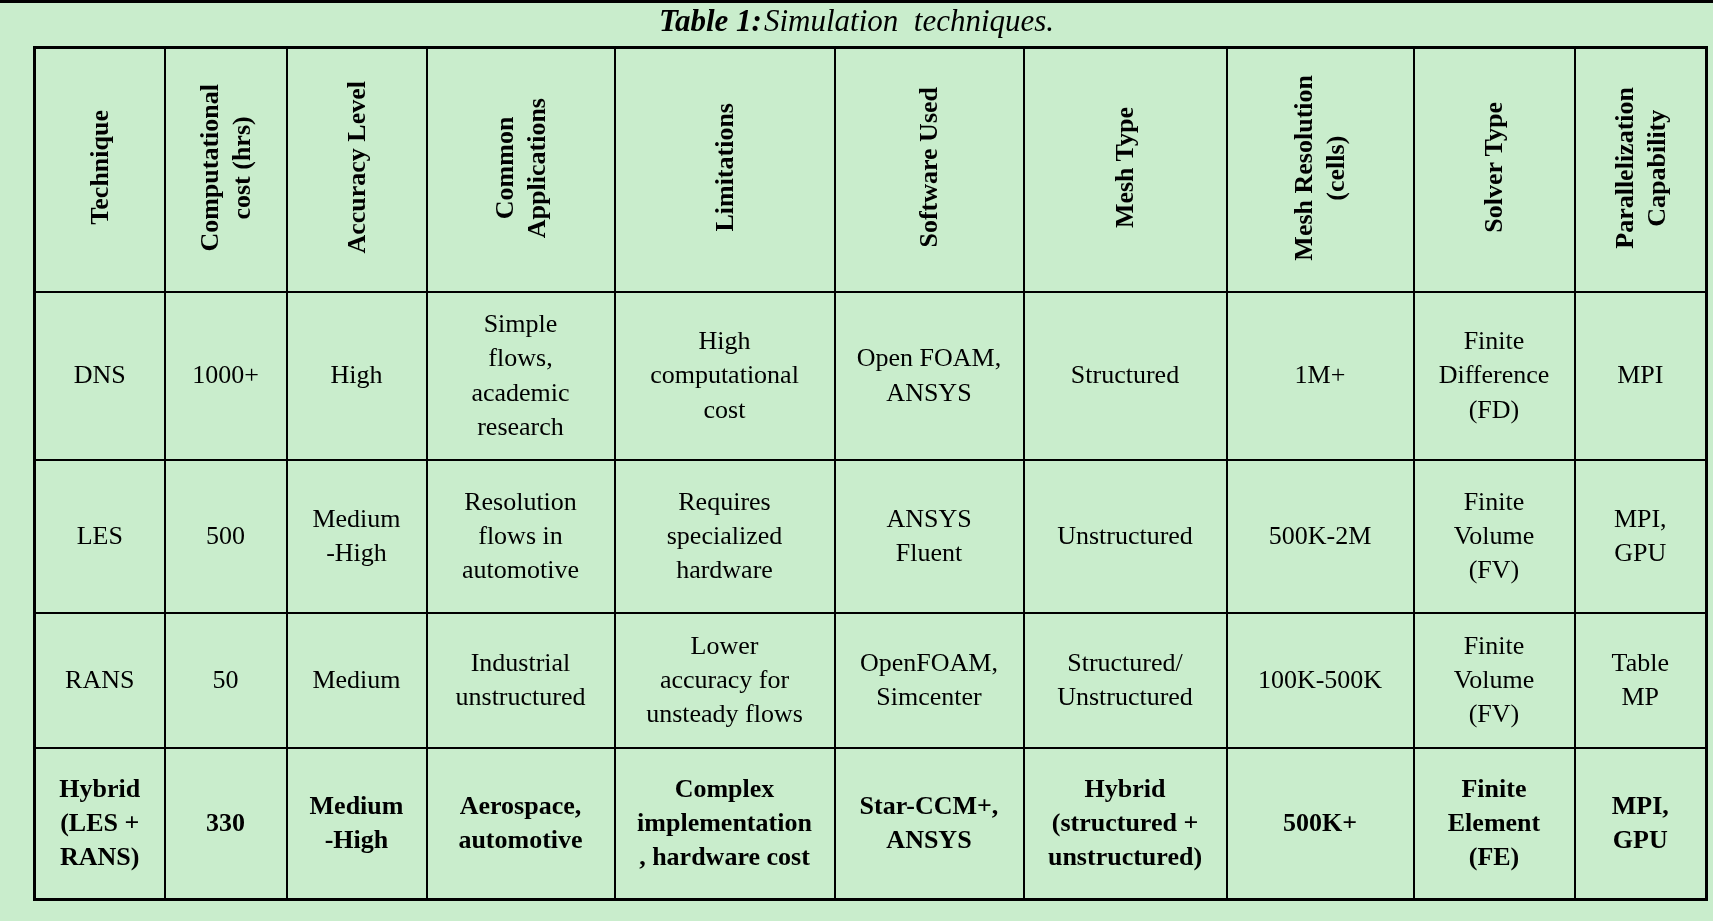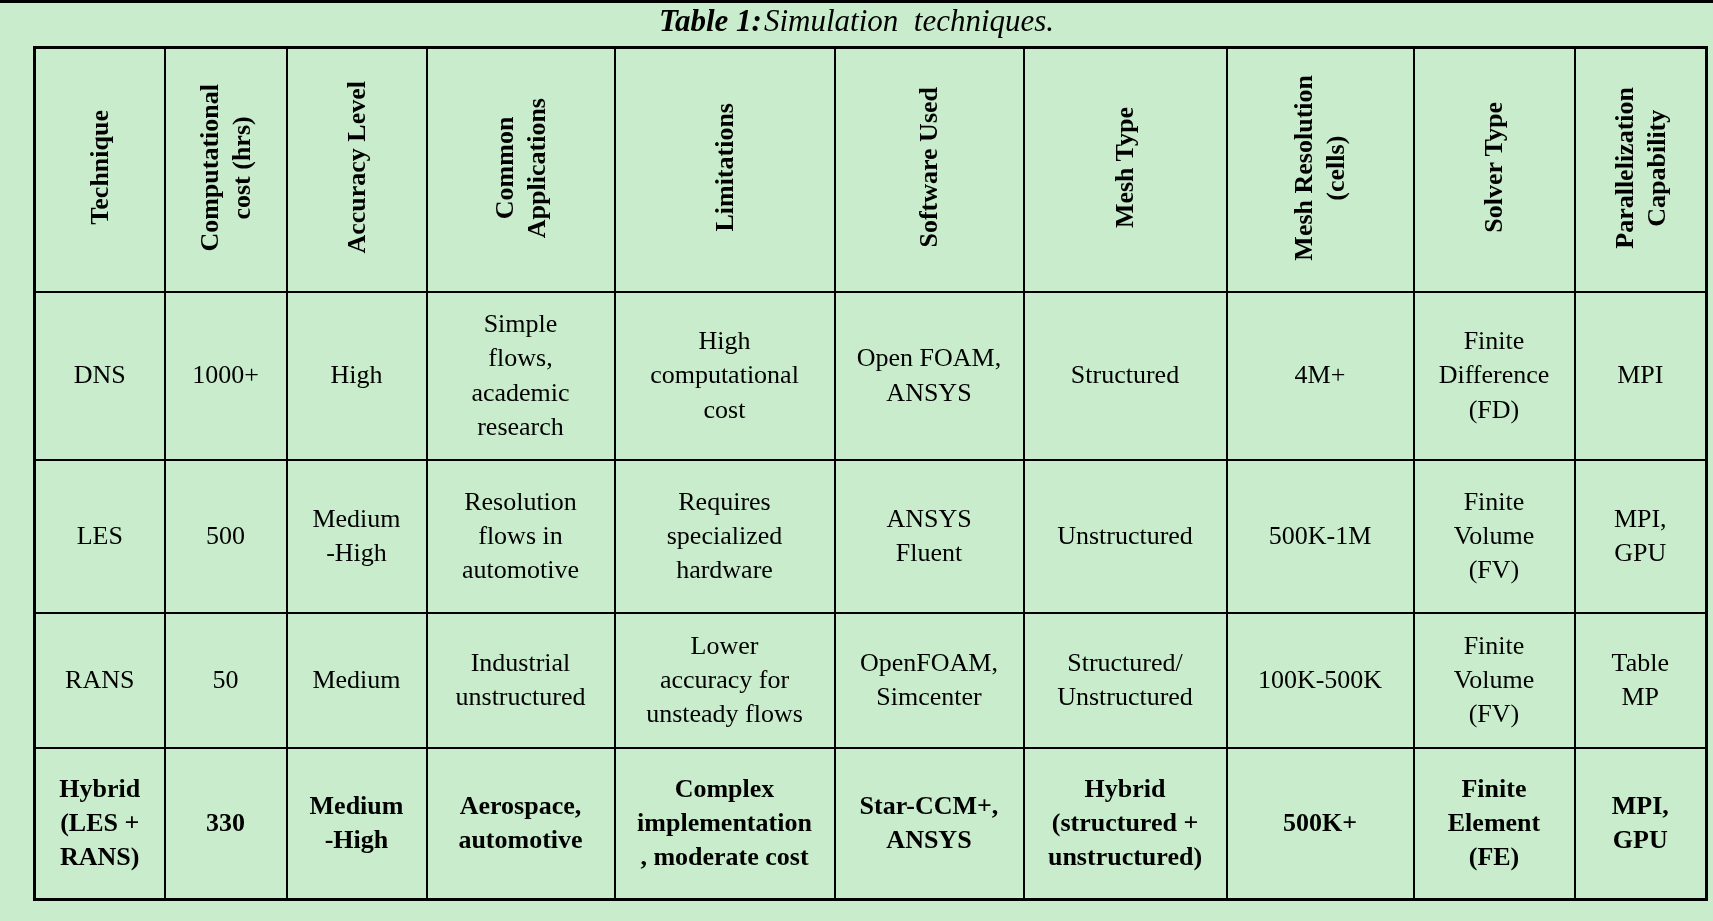--- a/index.html
+++ b/index.html
@@ -121,41 +121,41 @@
         <td><span class="cell-text">Simple
 flows,
 academic
 research</span></td>
         <td><span class="cell-text">High
 computational
 cost</span></td>
         <td><span class="cell-text">Open FOAM,
 ANSYS</span></td>
         <td><span class="cell-text">Structured</span></td>
-        <td><span class="cell-text">4M+</span></td>
+        <td><span class="cell-text">1M+</span></td>
         <td><span class="cell-text">Finite
 Difference
 (FD)</span></td>
         <td><span class="cell-text">MPI</span></td>
       </tr>
       <tr class="r1">
         <td><span class="cell-text">LES</span></td>
         <td><span class="cell-text">500</span></td>
         <td><span class="cell-text">Medium
 -High</span></td>
         <td><span class="cell-text">Resolution
 flows in
 automotive</span></td>
         <td><span class="cell-text">Requires
 specialized
 hardware</span></td>
         <td><span class="cell-text">ANSYS
 Fluent</span></td>
         <td><span class="cell-text">Unstructured</span></td>
-        <td><span class="cell-text">500K-1M</span></td>
+        <td><span class="cell-text">500K-2M</span></td>
         <td><span class="cell-text">Finite
 Volume
 (FV)</span></td>
         <td><span class="cell-text">MPI,
 GPU</span></td>
       </tr>
       <tr class="r2">
         <td><span class="cell-text">RANS</span></td>
         <td><span class="cell-text">50</span></td>
         <td><span class="cell-text">Medium</span></td>
@@ -179,21 +179,21 @@
         <td><span class="cell-text">Hybrid
 (LES +
 RANS)</span></td>
         <td><span class="cell-text">330</span></td>
         <td><span class="cell-text">Medium
 -High</span></td>
         <td><span class="cell-text">Aerospace,
 automotive</span></td>
         <td><span class="cell-text">Complex
 implementation
-, moderate cost</span></td>
+, hardware cost</span></td>
         <td><span class="cell-text">Star-CCM+,
 ANSYS</span></td>
         <td><span class="cell-text">Hybrid
 (structured +
 unstructured)</span></td>
         <td><span class="cell-text">500K+</span></td>
         <td><span class="cell-text">Finite
 Element
 (FE)</span></td>
         <td><span class="cell-text">MPI,

